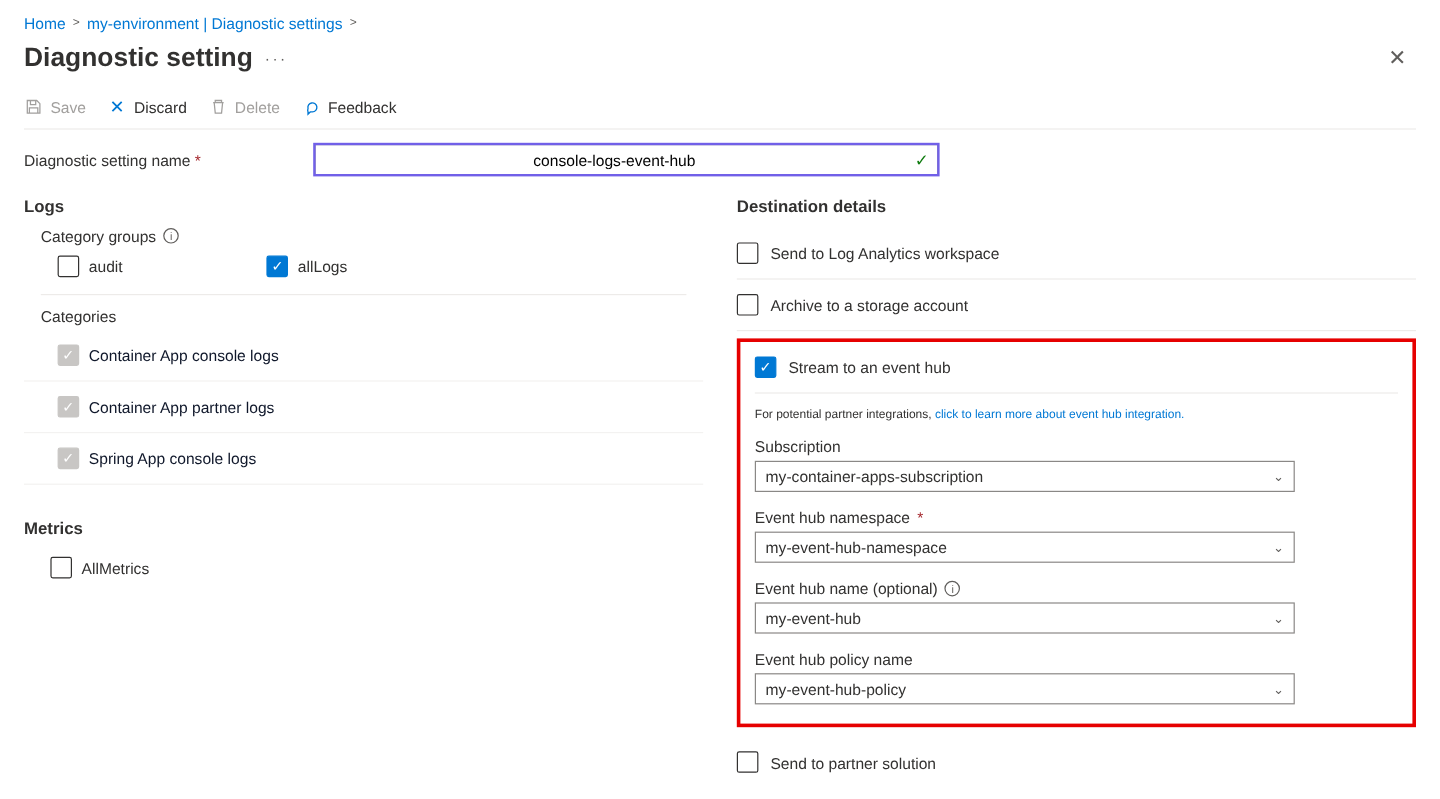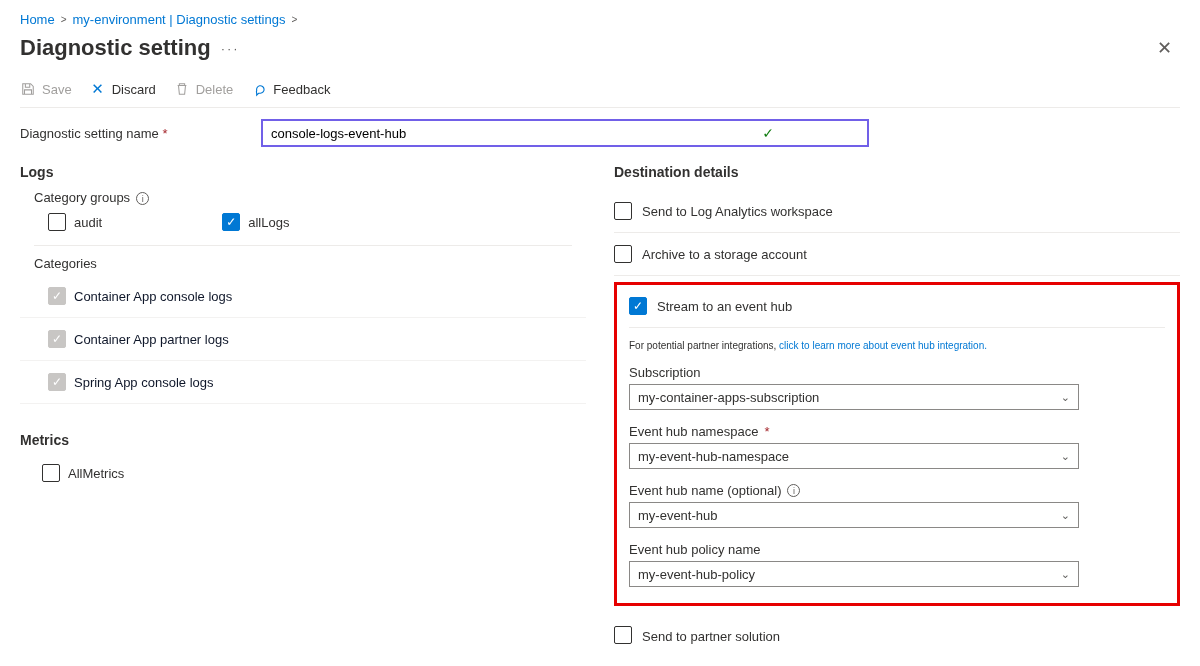--- a/index.html
+++ b/index.html
@@ -20,29 +20,29 @@
   .dots { color: #605e5c; letter-spacing: 2px; cursor: pointer; }
   .close-x { font-size: 18px; color: #605e5c; cursor: pointer; padding: 4px 8px; }
   .toolbar { display: flex; gap: 18px; align-items: center; padding: 18px 0 10px 0; border-bottom: 1px solid #edebe9; font-size: 13px; }
   .tool { display: inline-flex; align-items: center; gap: 6px; cursor: pointer; color: #323130; }
   .tool.disabled { color: #a19f9d; cursor: default; }
   .icon { width: 16px; height: 16px; display: inline-flex; align-items: center; justify-content: center; }
   .form-row { display: flex; align-items: center; margin-top: 12px; gap: 12px; }
   .form-label { width: 230px; font-size: 13px; }
   .req { color: #a4262c; }
   .text-input {
-    width: 606px; height: 26px; border: 1px solid #8a8886; padding: 2px 28px 2px 8px;
-    font-size: 13px; outline: 2px solid #7160e8; outline-offset: -1px; position: relative;
+    width: 520px; height: 26px; border: 1px solid #8a8886; padding: 2px 28px 2px 8px;
+    font-size: 13px; outline: 2px solid #7160e8; outline-offset: -1px; position: relative; text-align: center;
   }
   .input-wrap { position: relative; width: 520px; }
   .input-check { position: absolute; right: 8px; top: 5px; color: #107c10; font-size: 14px; }
   .columns { display: flex; gap: 28px; margin-top: 18px; }
   .col { flex: 1; min-width: 0; }
   h3 { font-size: 14px; font-weight: 600; margin: 0 0 10px 0; }
-  .subhead { font-size: 13px; margin: 8px 0 8px 14px; display: flex; align-items: flex-end; gap: 6px; }
+  .subhead { font-size: 13px; margin: 8px 0 8px 14px; display: flex; align-items: flex-start; gap: 6px; }
   .info-icon { width: 13px; height: 13px; border: 1px solid #605e5c; border-radius: 50%; display: inline-flex; align-items:center; justify-content:center; font-size:9px; color:#605e5c;}
   .cb-row { display: flex; align-items: center; gap: 8px; padding: 6px 0 6px 28px; }
   .cb-groups { display: flex; gap: 120px; padding-left: 28px; margin: 6px 0 14px 0;}
   .cb-wrap { display:flex; align-items:center; gap:8px;}
   .checkbox {
     width: 18px; height: 18px; border: 1px solid #323130; border-radius: 2px;
     display:inline-flex; align-items:center; justify-content:center; background:#fff;
     flex-shrink:0;
   }
   .checkbox.checked { background:#0078d4; border-color:#0078d4; color:#fff; }

